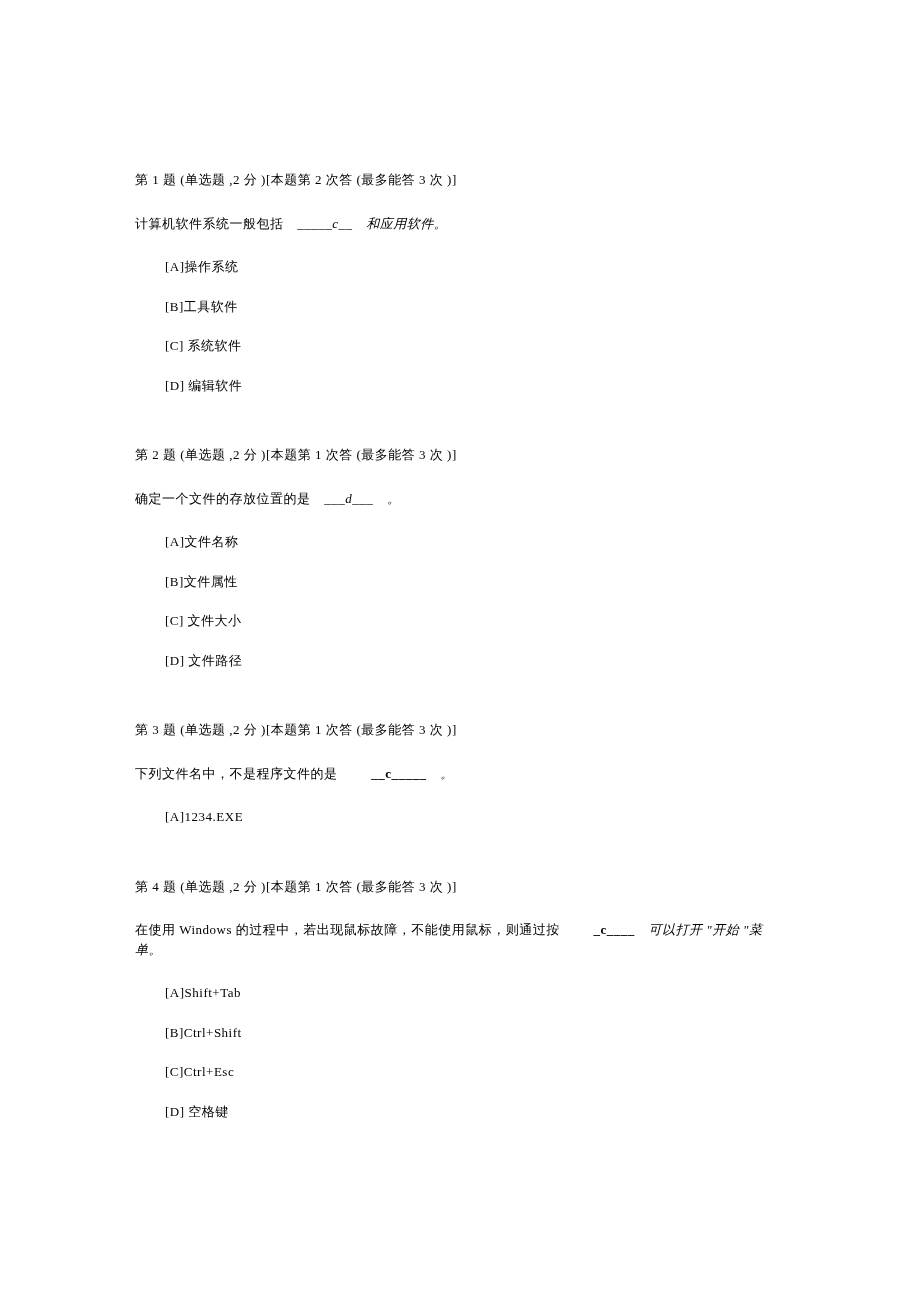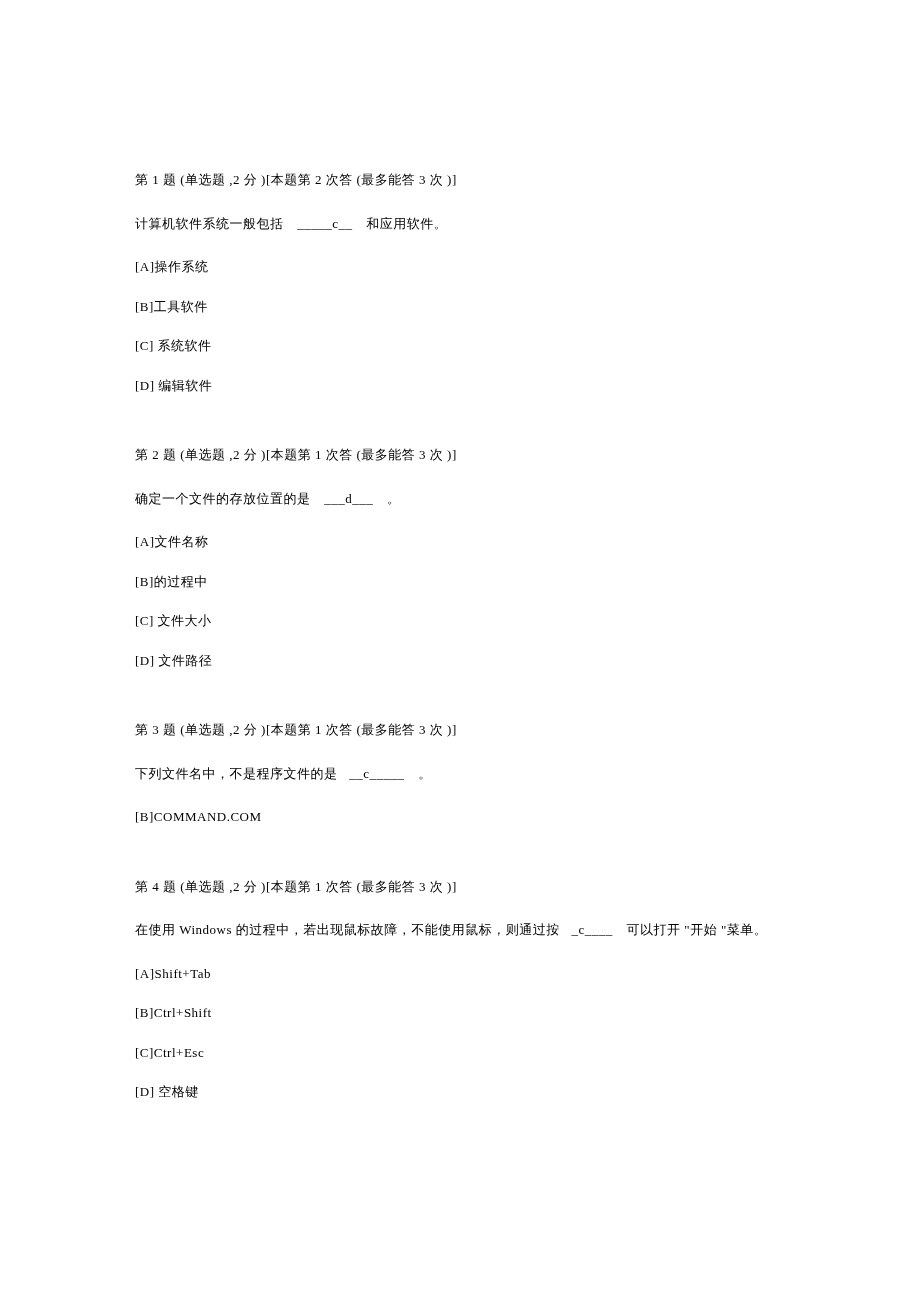--- a/index.html
+++ b/index.html
@@ -24,29 +24,32 @@
       letter-spacing: 0.5px;
       margin-top: 40px;
     }
     .question-stem {
       margin-bottom: 24px;
       letter-spacing: 0.5px;
     }
     .option {
       margin-bottom: 20px;
       letter-spacing: 0.5px;
+      margin-left: 30px;
     }
     .blank {
       display: inline;
     }
     .spaced {
       margin-left: 10px;
+      font-style: italic;
     }
     .spaced2 {
-      margin-left: 8px;
+      margin-left: 30px;
+      font-weight: bold;
     }
   </style>
 </head>
 <body>
 
 <div class="question-block">
   <div class="question-header">第 1 题 (单选题 ,2 分 )[本题第  2 次答 (最多能答  3 次 )]</div>
   <div class="question-stem">
     <span>计算机软件系统一般包括</span>
     <span class="spaced blank">_____c__</span>
@@ -59,33 +62,33 @@
 </div>
 
 <div class="question-block">
   <div class="question-header">第 2 题 (单选题 ,2 分 )[本题第  1 次答 (最多能答  3 次 )]</div>
   <div class="question-stem">
     <span>确定一个文件的存放位置的是</span>
     <span class="spaced blank">___d___</span>
     <span class="spaced">。</span>
   </div>
   <div class="option">[A]文件名称</div>
-  <div class="option">[B]的过程中</div>
+  <div class="option">[B]文件属性</div>
   <div class="option">[C] 文件大小</div>
   <div class="option">[D] 文件路径</div>
 </div>
 
 <div class="question-block">
   <div class="question-header">第 3 题 (单选题 ,2 分 )[本题第  1 次答 (最多能答  3 次 )]</div>
   <div class="question-stem">
     <span>下列文件名中，不是程序文件的是</span>
     <span class="spaced2 blank">__c_____</span>
     <span class="spaced">。</span>
   </div>
-  <div class="option">[B]COMMAND.COM</div>
+  <div class="option">[A]1234.EXE</div>
 </div>
 
 <div class="question-block">
   <div class="question-header">第 4 题 (单选题 ,2 分 )[本题第  1 次答 (最多能答  3 次 )]</div>
   <div class="question-stem">
     <span>在使用 Windows   的过程中，若出现鼠标故障，不能使用鼠标，则通过按</span>
     <span class="spaced2 blank">_c____</span>
     <span class="spaced">可以打开 "开始 "菜单。</span>
   </div>
   <div class="option">[A]Shift+Tab</div>

